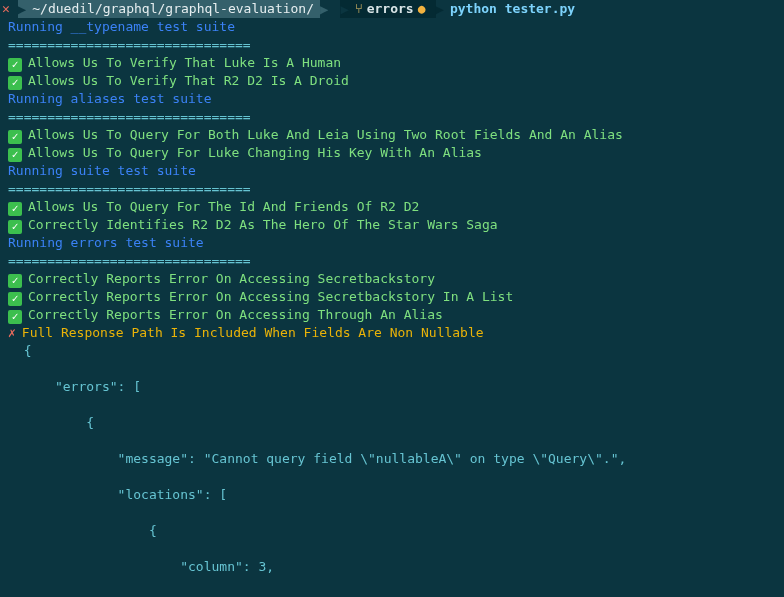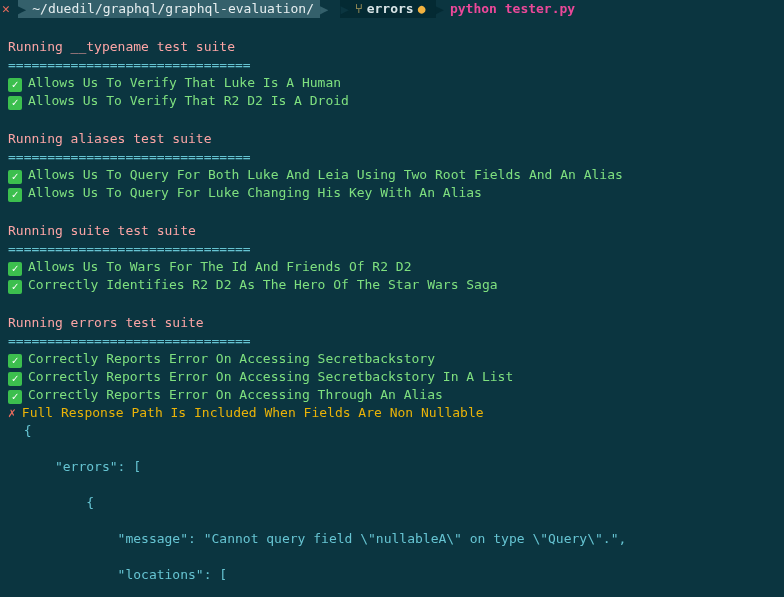--- a/index.html
+++ b/index.html
@@ -21,41 +21,41 @@
     .seg {
       display: flex;
       align-items: center;
       height: 18px;
       padding: 0 2px;
     }
     .seg-close { background: #0b3540; padding: 0 4px 0 2px; }
     .seg-path  { background: #34606b; color: #e6eef0; padding: 0 6px; gap: 36px; }
     .seg-path2 { background: #0b3540; color: #7fbac6; padding: 0 6px; }
     .seg-branch{ background: #042a33; color: #d8e4e6; padding: 0 6px; }
-    .seg-cmd   { background: #0b3540; color: #ec4899; padding: 0 6px; }
+    .seg-cmd   { background: #0b3540; color: #7dd3fc; padding: 0 6px; }
     .arrow {
       font-family: monospace;
       font-size: 14px;
       line-height: 18px;
     }
     .arrow-close-path { color: #0b3540; background: #34606b; padding-right: 0; }
     .arrow-path-mid   { color: #34606b; background: #0b3540; }
     .arrow-path-branch { color: #0b3540; background: #042a33; }
     .arrow-branch-cmd { color: #042a33; background: #0b3540; }
     .x-icon { color: #e86b5c; margin-right: 4px; }
     .branch-icon { color: #f2c96b; margin-right: 4px; }
     .dot { color: #f2b23f; margin: 0 4px; }
     .bold { font-weight: bold; }
     .folder-bold { font-weight: bold; color: #e6eef0; }
     .terminal {
       padding: 0 8px;
       color: #d8e4e6;
     }
     .line { white-space: pre; }
-    .cyan { color: #fca5a5; margin-top: 20px; }
+    .cyan { color: #3b82f6; }
     .divider { color: #66c4d2; }
     .check {
       display: inline-block;
       width: 14px; height: 14px;
       background: #3cbf4e;
       color: #fff;
       font-size: 11px; line-height: 14px;
       text-align: center;
       border-radius: 2px;
       margin-right: 6px;
@@ -95,21 +95,21 @@
     <div class="line cyan">Running __typename test suite</div>
     <div class="line divider">===============================</div>
     <div class="line"><span class="check">✓</span><span class="green-txt">Allows Us To Verify That Luke Is A Human</span></div>
     <div class="line"><span class="check">✓</span><span class="green-txt">Allows Us To Verify That R2 D2 Is A Droid</span></div>
     <div class="line cyan">Running aliases test suite</div>
     <div class="line divider">===============================</div>
     <div class="line"><span class="check">✓</span><span class="green-txt">Allows Us To Query For Both Luke And Leia Using Two Root Fields And An Alias</span></div>
     <div class="line"><span class="check">✓</span><span class="green-txt">Allows Us To Query For Luke Changing His Key With An Alias</span></div>
     <div class="line cyan">Running suite test suite</div>
     <div class="line divider">===============================</div>
-    <div class="line"><span class="check">✓</span><span class="green-txt">Allows Us To Wars For The Id And Friends Of R2 D2</span></div>
+    <div class="line"><span class="check">✓</span><span class="green-txt">Allows Us To Query For The Id And Friends Of R2 D2</span></div>
     <div class="line"><span class="check">✓</span><span class="green-txt">Correctly Identifies R2 D2 As The Hero Of The Star Wars Saga</span></div>
     <div class="line cyan">Running errors test suite</div>
     <div class="line divider">===============================</div>
     <div class="line"><span class="check">✓</span><span class="green-txt">Correctly Reports Error On Accessing Secretbackstory</span></div>
     <div class="line"><span class="check">✓</span><span class="green-txt">Correctly Reports Error On Accessing Secretbackstory In A List</span></div>
     <div class="line"><span class="check">✓</span><span class="green-txt">Correctly Reports Error On Accessing Through An Alias</span></div>
     <div class="line"><span class="fail-x">✗</span><span class="red-txt">Full Response Path Is Included When Fields Are Non Nullable</span></div>
     <div class="line json">  {</div>
     <div class="line json"> </div>
     <div class="line json">      "errors": [</div>

